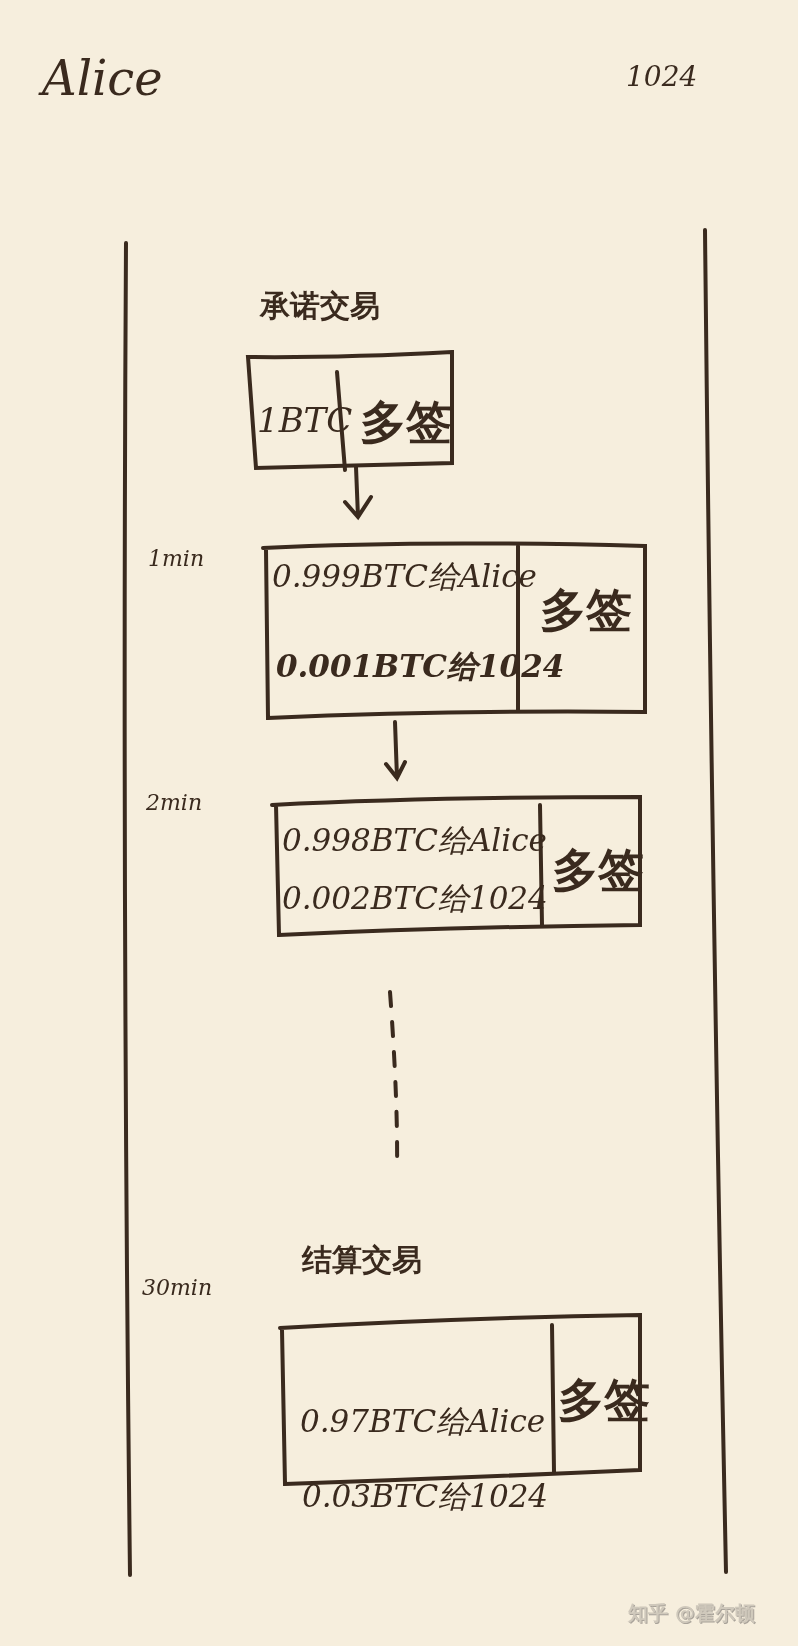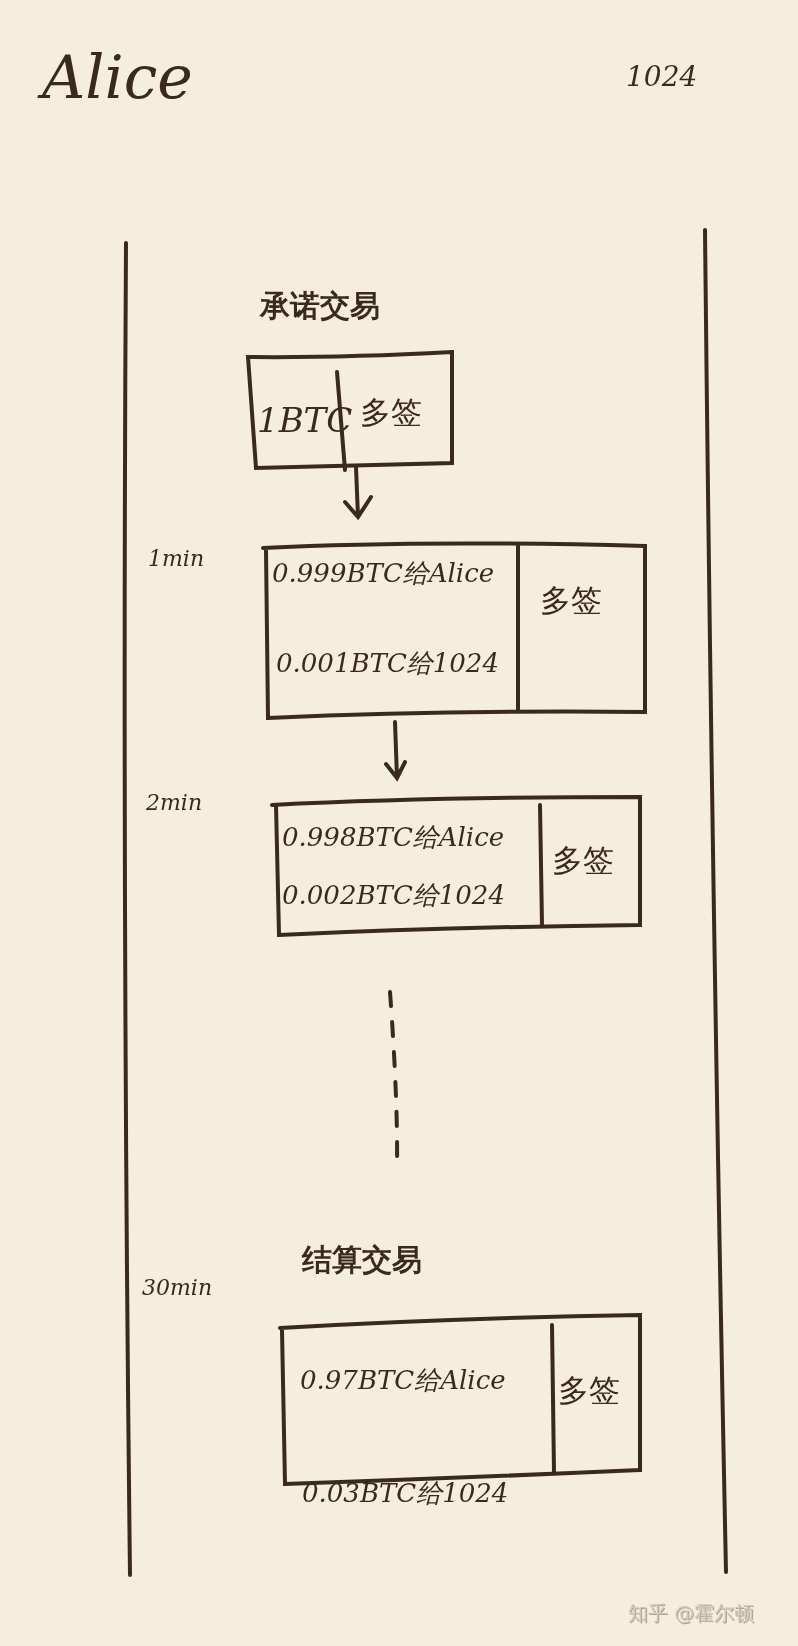--- a/index.html
+++ b/index.html
@@ -1,27 +1,27 @@
 <!DOCTYPE html>
 <html><head>
 <meta charset="utf-8">
 <style>
   html,body{margin:0;padding:0;}
   body{width:798px;height:1646px;background:#f6eedd;position:relative;overflow:hidden;
        font-family:"DejaVu Sans",sans-serif;color:#3a2a1e;}
   .hand{position:absolute;color:#3a2a1e;font-family:"DejaVu Serif",serif;}
   svg.lines{position:absolute;left:0;top:0;}
-  .party{font-size:60px;font-style:italic;font-weight:300;}
+  .party{font-size:48px;font-style:italic;font-weight:300;margin-top:8px;}
   .party-right{font-size:28px;font-style:italic;}
   .title{font-size:30px;font-weight:bold;}
   .time{font-size:22px;font-style:italic;}
-  .row{font-size:26px;font-style:italic;white-space:nowrap;}
-  .sig{font-size:31px;font-weight:normal;}
+  .row{font-size:31px;font-style:italic;white-space:nowrap;}
+  .sig{font-size:46px;font-weight:bold;}
   .wm{position:absolute;font-size:20px;color:#cfc8bb;font-family:"DejaVu Sans",sans-serif;
-      text-shadow:1px 1px 0 #a9a39a;}
+      text-shadow:1px 1px 0 #a9a39a;font-weight:bold;}
 </style>
 </head>
 <body>
 
 <svg class="lines" width="798" height="1646">
   <g stroke="#3a2a1e" stroke-width="4" fill="none" stroke-linecap="round">
 
     <path d="M126 243 Q122 900 130 1575"></path>
     <path d="M705 230 Q712 900 726 1572"></path>
 
@@ -47,27 +47,27 @@
 
 <div class="hand party" style="left:42px;top:42px;">Alice</div>
 <div class="hand party-right" style="left:626px;top:60px;">1024</div>
 
 <div class="hand title" style="left:260px;top:286px;">承诺交易</div>
 <div class="hand row" style="left:257px;top:400px;font-size:34px;">1BTC</div>
 <div class="hand sig" style="left:360px;top:392px;">多签</div>
 
 <div class="hand time" style="left:148px;top:546px;">1min</div>
 <div class="hand row" style="left:272px;top:556px;">0.999BTC给Alice</div>
-<div class="hand row" style="left:276px;top:646px;">0.001BTC给1024</div>
+<div class="hand row" style="left:276px;top:646px;font-weight:bold;">0.001BTC给1024</div>
 <div class="hand sig" style="left:540px;top:580px;">多签</div>
 
 <div class="hand time" style="left:146px;top:790px;">2min</div>
 <div class="hand row" style="left:282px;top:820px;text-align:center;">0.998BTC给Alice</div>
 <div class="hand row" style="left:282px;top:878px;">0.002BTC给1024</div>
 <div class="hand sig" style="left:552px;top:840px;">多签</div>
 
 <div class="hand time" style="left:142px;top:1275px;">30min</div>
 <div class="hand title" style="left:302px;top:1240px;">结算交易</div>
-<div class="hand row" style="left:300px;top:1363px;text-align:right;">0.97BTC给Alice</div>
+<div class="hand row" style="left:300px;top:1401px;text-align:right;">0.97BTC给Alice</div>
 <div class="hand row" style="left:302px;top:1476px;">0.03BTC给1024</div>
 <div class="hand sig" style="left:558px;top:1370px;">多签</div>
 
 <div class="wm" style="left:628px;top:1600px;">知乎 @霍尔顿</div>
 
 </body></html>

